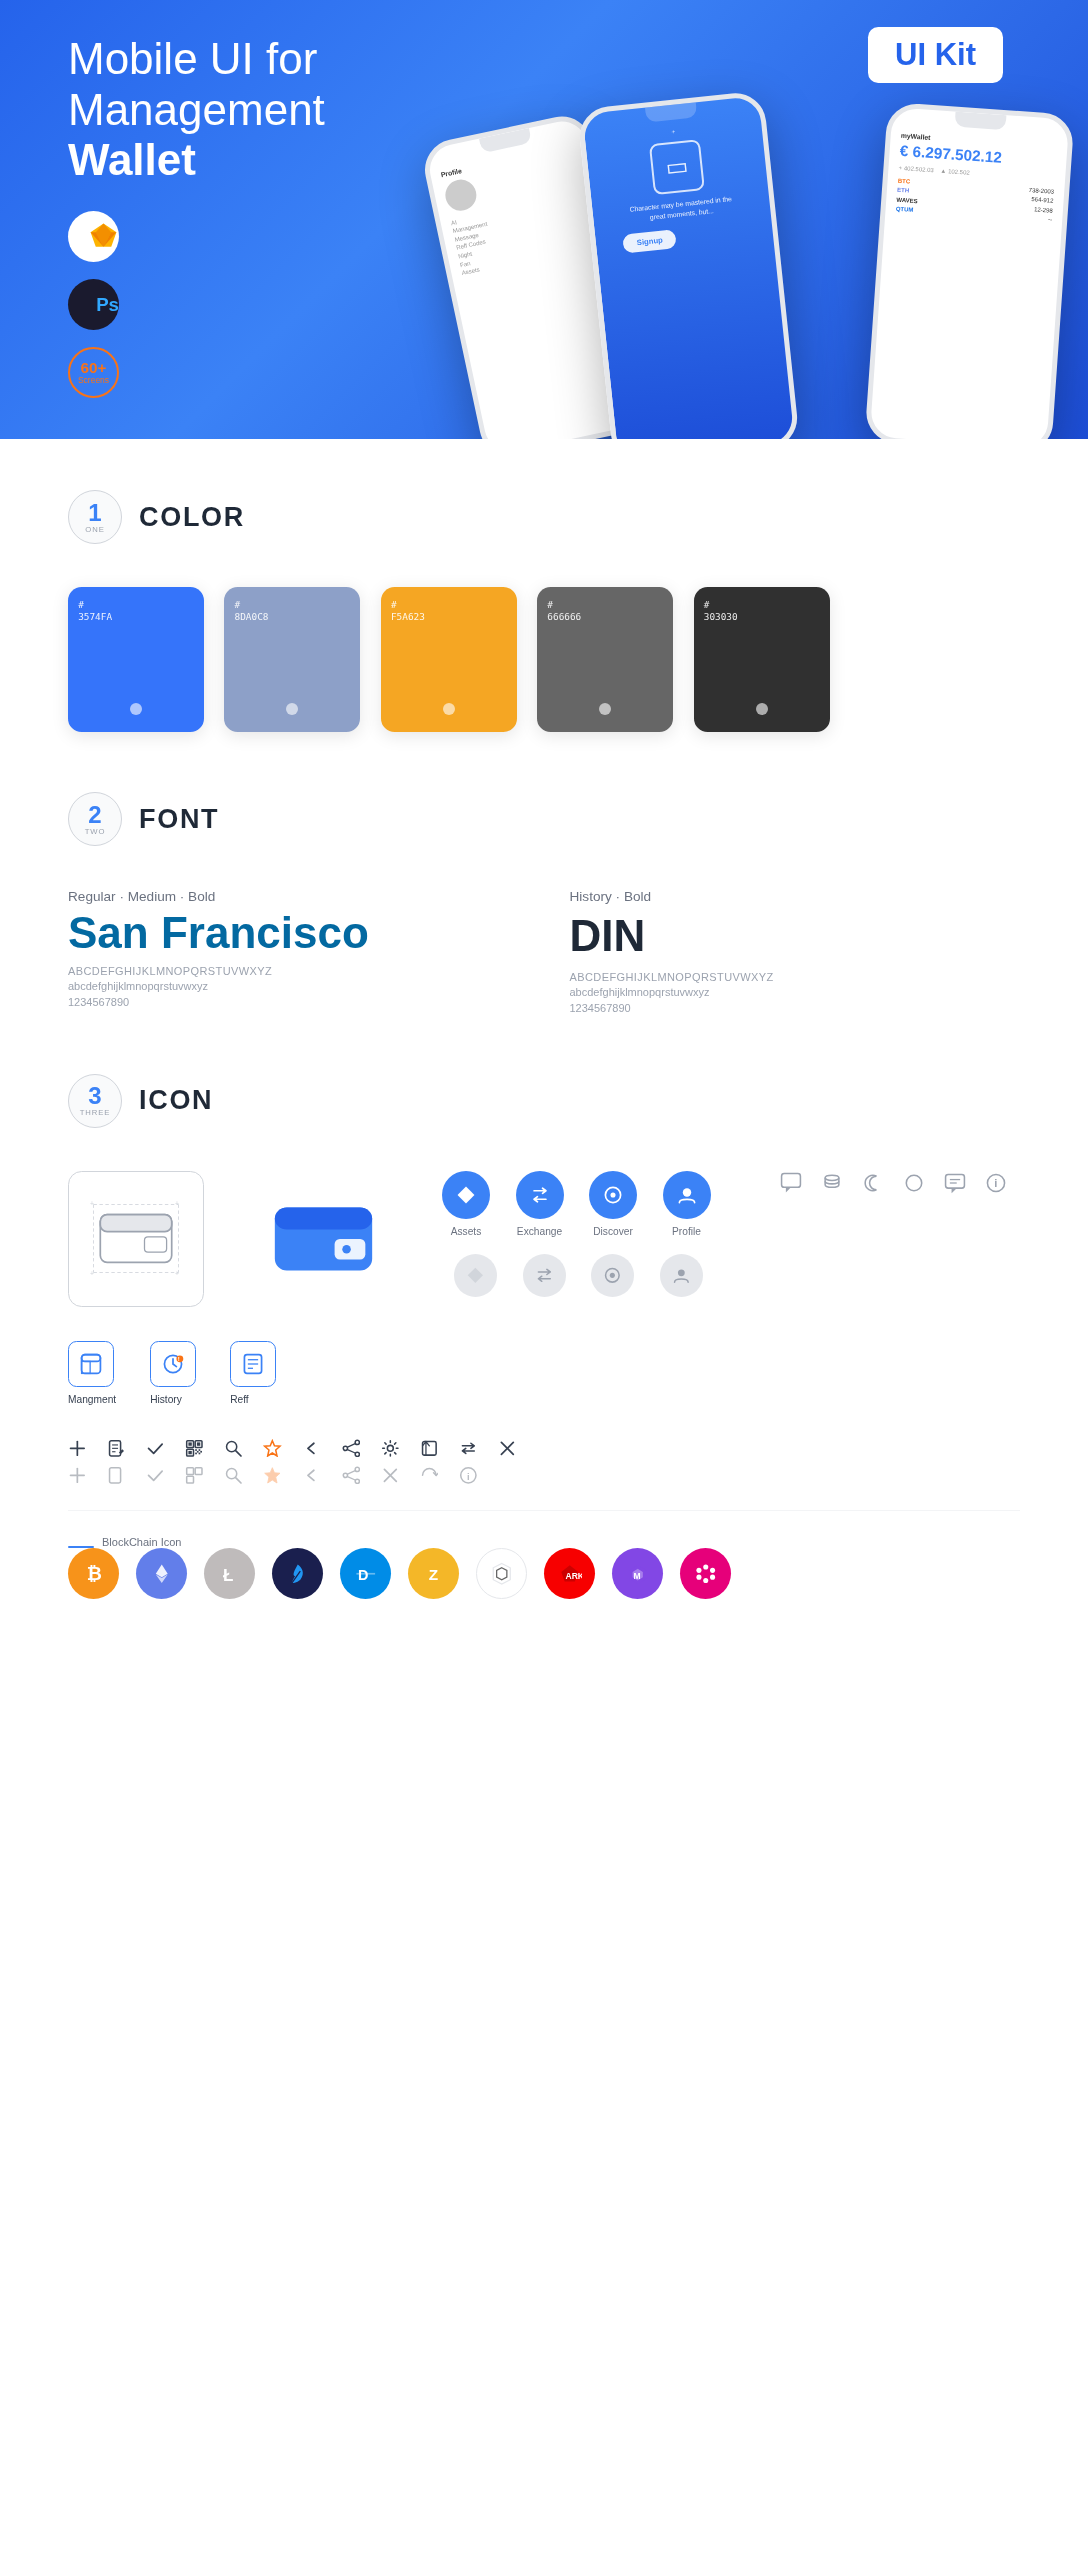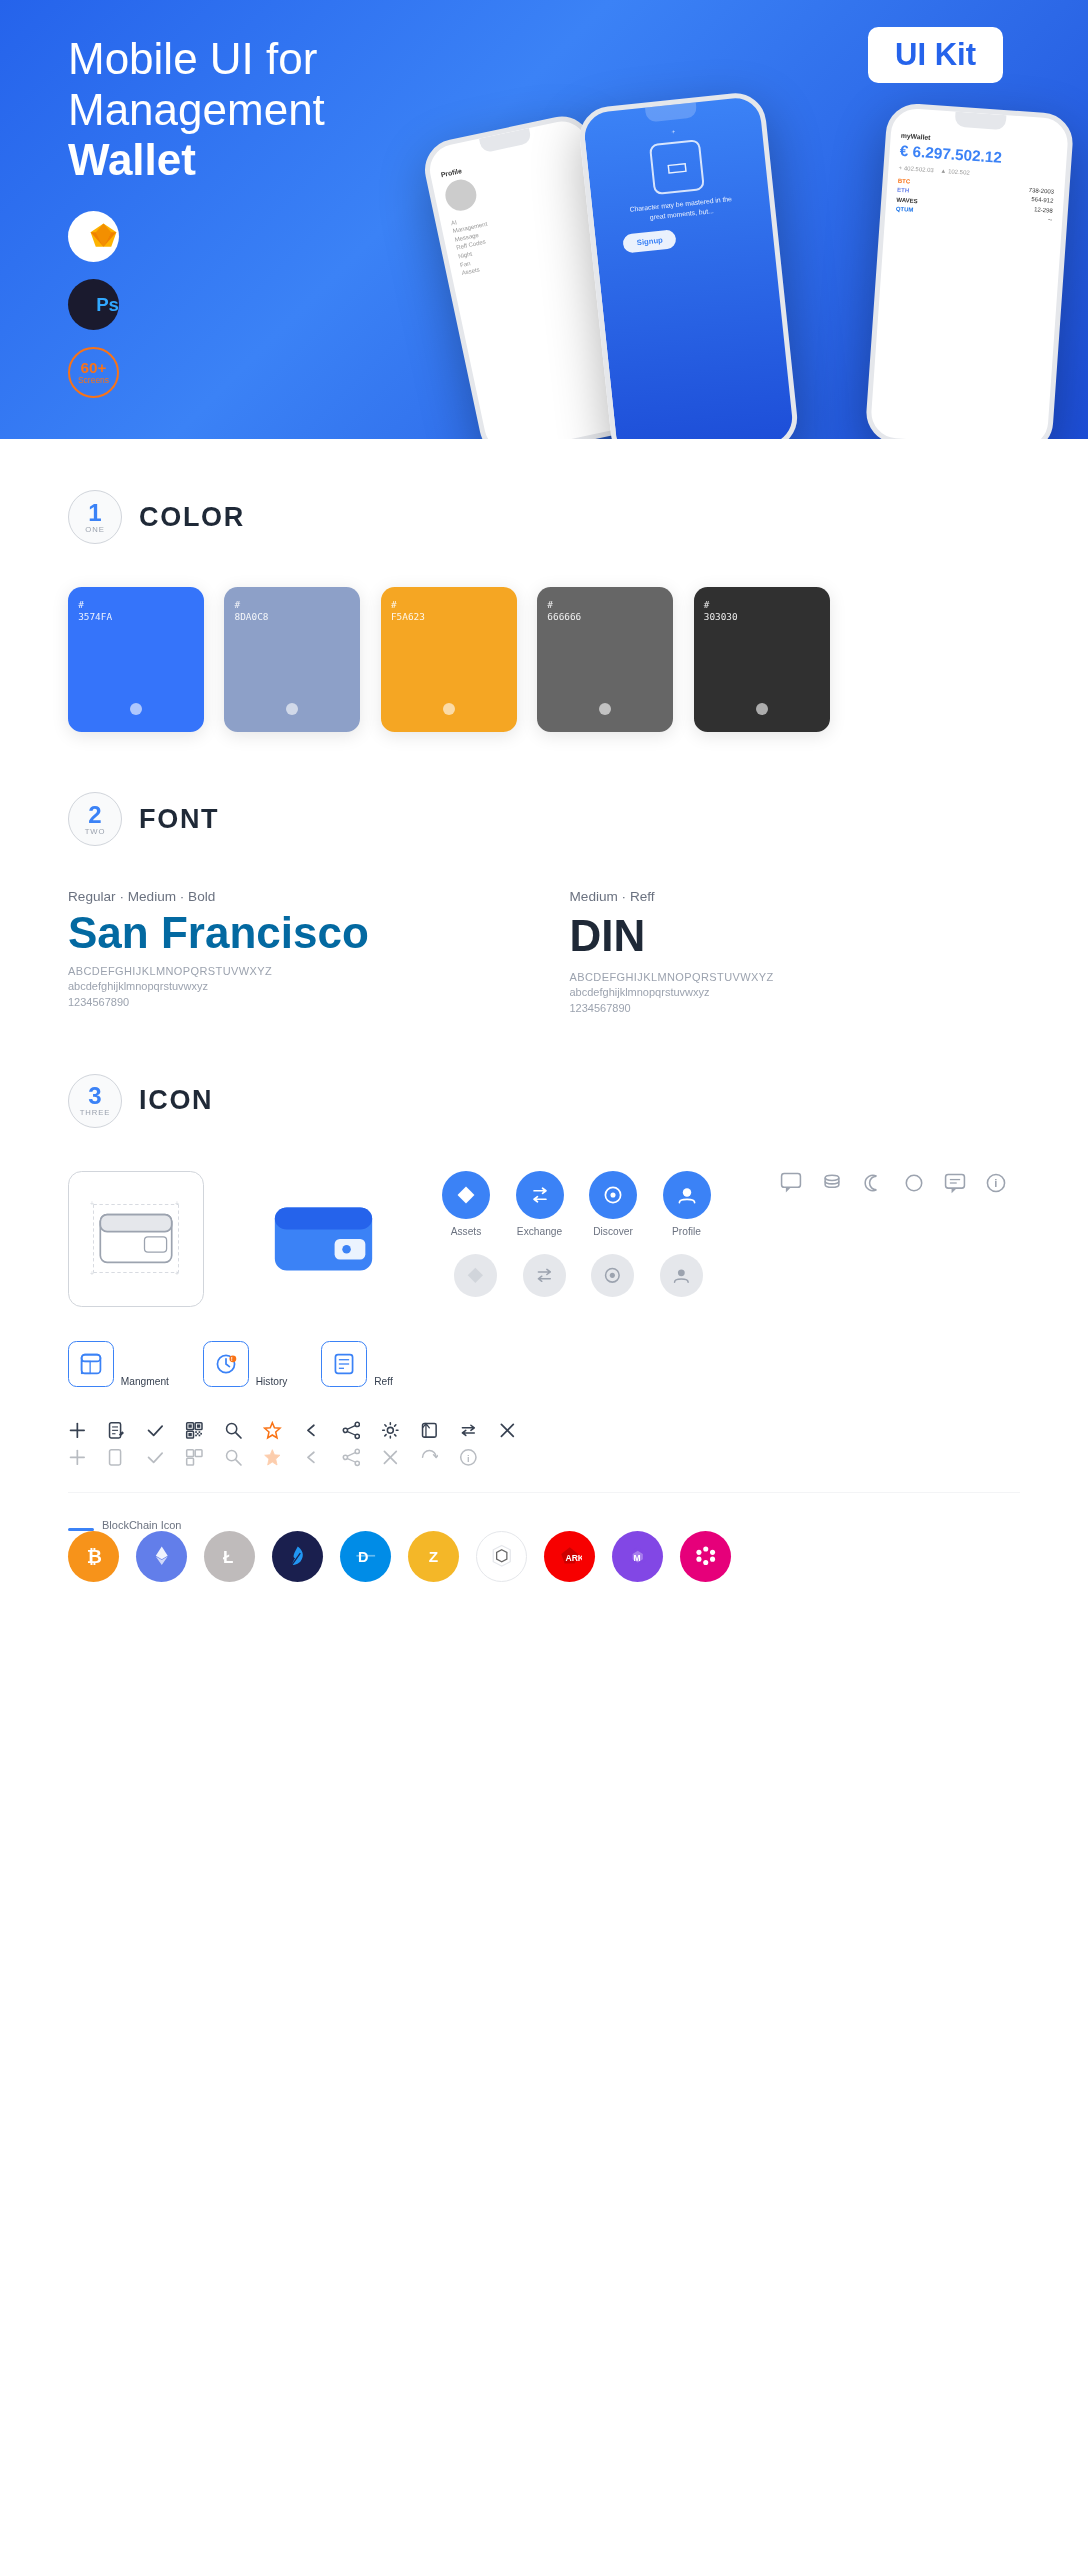--- a/index.html
+++ b/index.html
@@ -284,22 +284,22 @@
 
     
     .mgmt-icons-row {
       display: flex;
       gap: 34px;
       margin-bottom: 34px;
       align-items: flex-end;
     }
     .mgmt-icon-item {
       display: flex;
-      flex-direction: row;
-      align-items: flex-end;
+      flex-direction: column;
+      align-items: flex-start;
       gap: 6.8px;
     }
     .mgmt-icon-box {
       width: 46px;
       height: 46px;
       border: 1.7px solid #3b82f6;
       border-radius: 8.5px;
       display: flex;
       align-items: center;
       justify-content: center;
@@ -471,21 +471,21 @@
     </div>
     <div class="font-grid">
       <div>
         <div class="font-style-label">Regular · Medium · Bold</div>
         <div class="font-name">San Francisco</div>
         <div class="font-alphabet">ABCDEFGHIJKLMNOPQRSTUVWXYZ</div>
         <div class="font-alphabet-lower">abcdefghijklmnopqrstuvwxyz</div>
         <div class="font-numbers">1234567890</div>
       </div>
       <div>
-        <div class="font-style-label">Medium · Reff</div>
+        <div class="font-style-label">History · Bold</div>
         <div class="font-name-din">DIN</div>
         <div class="font-alphabet">ABCDEFGHIJKLMNOPQRSTUVWXYZ</div>
         <div class="font-alphabet-lower">abcdefghijklmnopqrstuvwxyz</div>
         <div class="font-numbers">1234567890</div>
       </div>
     </div>
   </div>
 
   <div class="icon-section">
     <div class="section-header">

